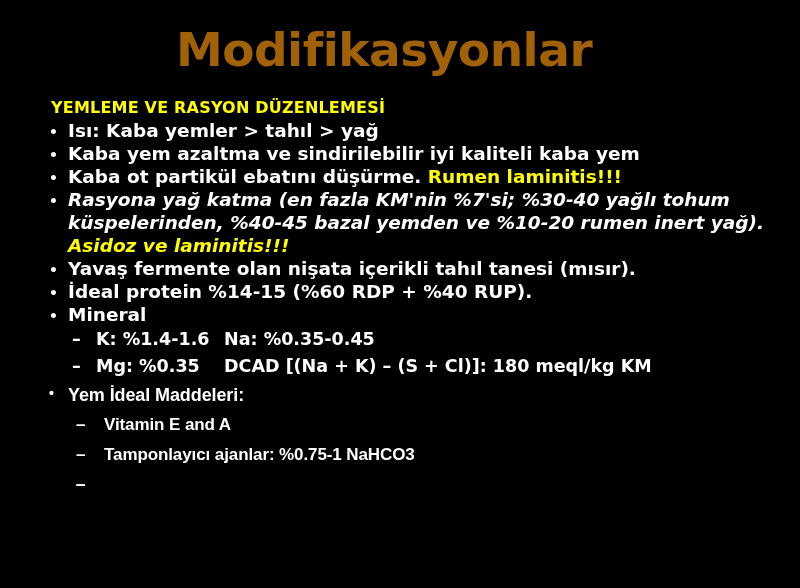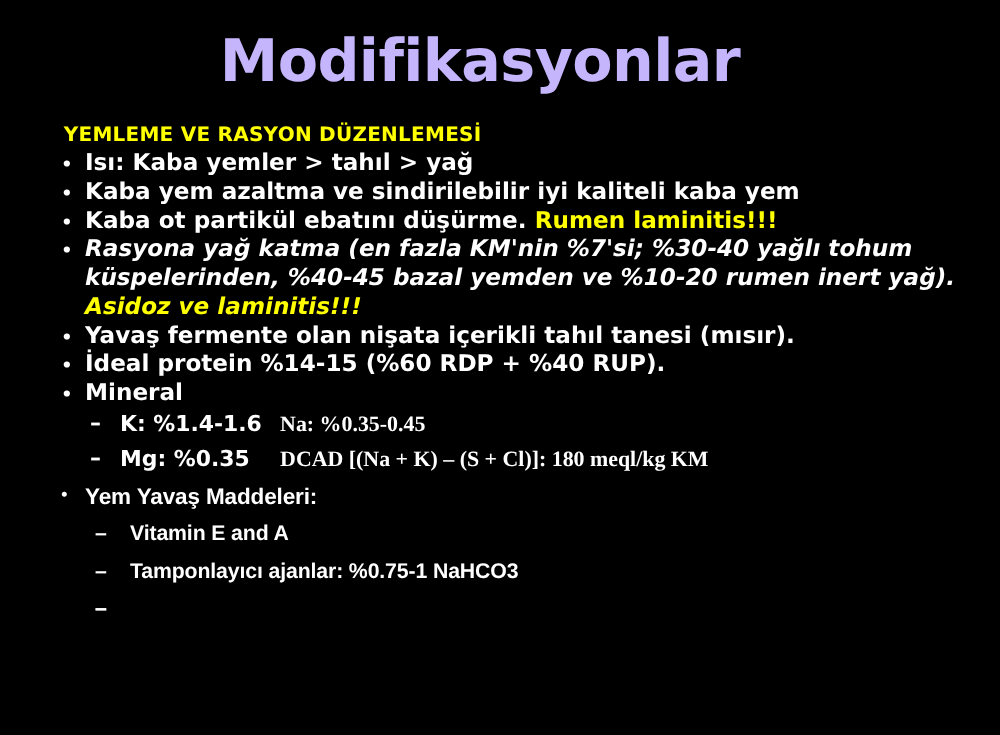--- a/index.html
+++ b/index.html
@@ -18,21 +18,21 @@
     -webkit-font-smoothing: antialiased;
   }
 
   
   .slide-title {
     position: absolute;
     top: 22px;
     left: 0;
     width: 768px;
     text-align: center;
-    color: #c4b5fd;
+    color: #a16207;
     font-family: "DejaVu Sans", "Liberation Sans", sans-serif;
     font-weight: bold;
     font-size: 47px;
     line-height: 56px;
     letter-spacing: -0.5px;
     white-space: nowrap;
   }
 
   
   .body-block {
@@ -90,21 +90,21 @@
     line-height: 27px;
     white-space: nowrap;
   }
   .l2 > .dash {
     position: absolute;
     left: 4px;
     top: 0;
     color: #FFFFFF;
   }
   .l2 .col-a { display: inline-block; width: 122px; }
-  .l2 .col-b { display: inline-block; font-family: Liberation Serif, serif; }
+  .l2 .col-b { display: inline-block; }
 
   
   .sans {
     font-family: "Liberation Sans", "DejaVu Sans", sans-serif;
     letter-spacing: -0.1px;
   }
   .l1.sans { font-size: 18px; line-height: 30px; }
   .l2.sans {
     font-size: 17px;
     line-height: 30px;
@@ -171,21 +171,21 @@
     </div>
 
     <div class="l2">
       <span class="dash">–</span>
       <span class="col-a">Mg: %0.35</span>
       <span class="col-b">DCAD [(Na + K) – (S + Cl)]: 180 meql/kg KM</span>
     </div>
 
     <div class="l1 sans">
       <span class="bullet">•</span>
-      <span>Yem Yavaş Maddeleri:</span>
+      <span>Yem İdeal Maddeleri:</span>
     </div>
 
     <div class="l2 sans">
       <span class="dash">–</span>
       <span>Vitamin E and A</span>
     </div>
 
     <div class="l2 sans">
       <span class="dash">–</span>
       <span>Tamponlayıcı ajanlar: %0.75-1 NaHCO3</span>

